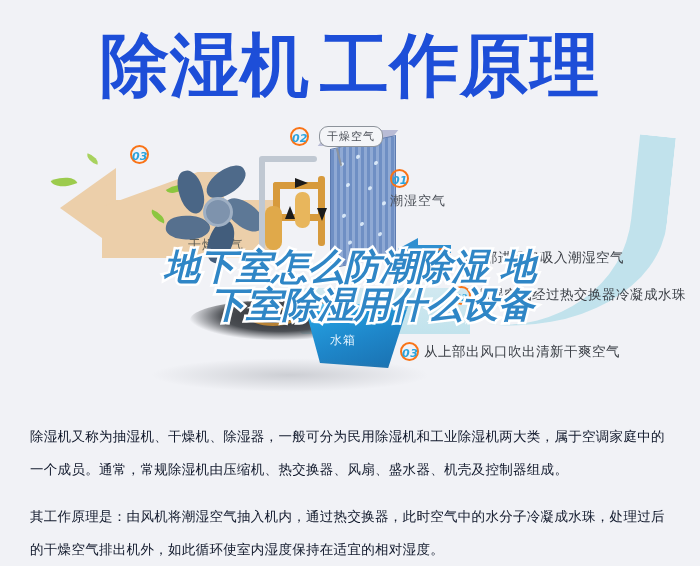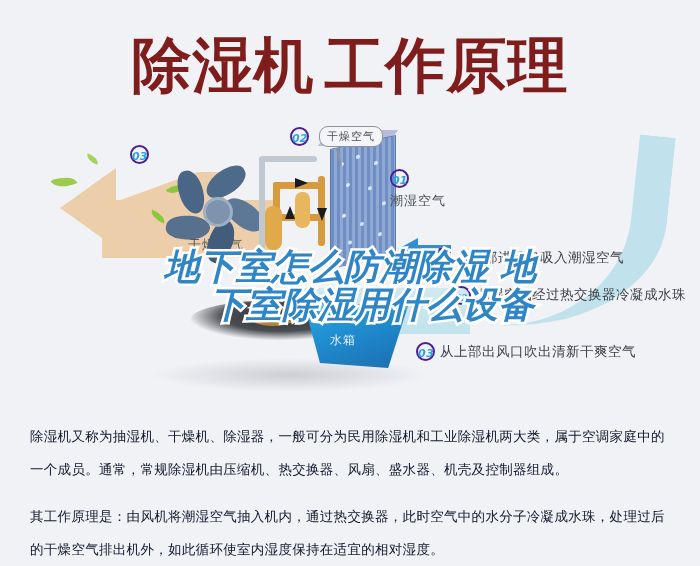--- a/index.html
+++ b/index.html
@@ -7,21 +7,21 @@
     width:700px;height:566px;
     background:#f1f2f6;
     font-family:"DejaVu Sans","Liberation Sans",sans-serif;
     overflow:hidden;position:relative;
   }
   .page{position:relative;width:700px;height:566px;background:#f1f2f6;overflow:hidden;}
 
   
   .title{
     position:absolute;left:0;top:30px;width:700px;text-align:center;
-    font-size:60px;line-height:70px;font-weight:bold;color:#7f1d1d;
+    font-size:69px;line-height:70px;font-weight:bold;color:#1d4ed8;
     letter-spacing:1px;white-space:nowrap;
   }
   .title .t1{font-weight:bold;}
   .title .t2{font-weight:bold;margin-left:10px;}
 
   
   .stage{position:absolute;left:0;top:120px;width:700px;height:290px;}
 
   
   .band{
@@ -122,21 +122,21 @@
   .tank-lip{position:absolute;left:300px;top:184px;width:106px;height:12px;
         background:#5ec4f2;clip-path:polygon(4% 0,100% 0,94% 100%,10% 100%);}
   .tank-label{position:absolute;left:330px;top:212px;font-size:12px;color:#eaf6ff;letter-spacing:1px;}
   .floor-shadow{position:absolute;left:150px;top:238px;width:280px;height:34px;
         background:radial-gradient(ellipse at 50% 50%,rgba(120,124,132,.30) 0%,rgba(120,124,132,0) 70%);
         border-radius:50%;}
 
   
   .badge{
     display:inline-block;width:19px;height:19px;border-radius:50%;
-    border:2px solid #4c1d95;color:#2aa3dd;font-size:11px;font-weight:bold;
+    border:2px solid #f97316;color:#2aa3dd;font-size:11px;font-weight:bold;
     line-height:19px;text-align:center;box-sizing:border-box;font-style:italic;
     background:transparent;vertical-align:middle;
   }
   .cal{position:absolute;white-space:nowrap;}
 
   .cal-03{left:130px;top:24px;}
   .cal-02{left:290px;top:6px;}
   .cal-01{left:390px;top:48px;}
 
   .bubble{
@@ -147,21 +147,21 @@
   .bubble-stem{position:absolute;left:48px;top:22px;width:1.5px;height:18px;background:#8d939b;transform:rotate(-14deg);}
 
   .label-01{position:absolute;left:390px;top:72px;font-size:13px;color:#4a4f57;letter-spacing:1px;}
 
   
   .steps{position:absolute;left:0;top:120px;width:670px;height:290px;}
   .step{position:absolute;white-space:nowrap;font-size:13.5px;color:#3c4047;letter-spacing:.5px;}
   .step .badge{margin-right:5px;}
   .step.s1{left:432px;top:128px;}
   .step.s2{left:452px;top:166px;font-family:Liberation Serif, serif;}
-  .step.s3{left:396px;top:222px;padding-left:20px;}
+  .step.s3{left:380px;top:222px;padding-left:20px;}
 
   
   .overlay{
     position:absolute;left:0;top:248px;width:700px;text-align:center;
     font-size:36px;line-height:38px;font-weight:bold;font-style:italic;
     color:#2f86c6;
     -webkit-text-stroke:5px #ffffff;
     paint-order:stroke fill;
     letter-spacing:0px;
     text-shadow:0 1px 0 #ffffff;

